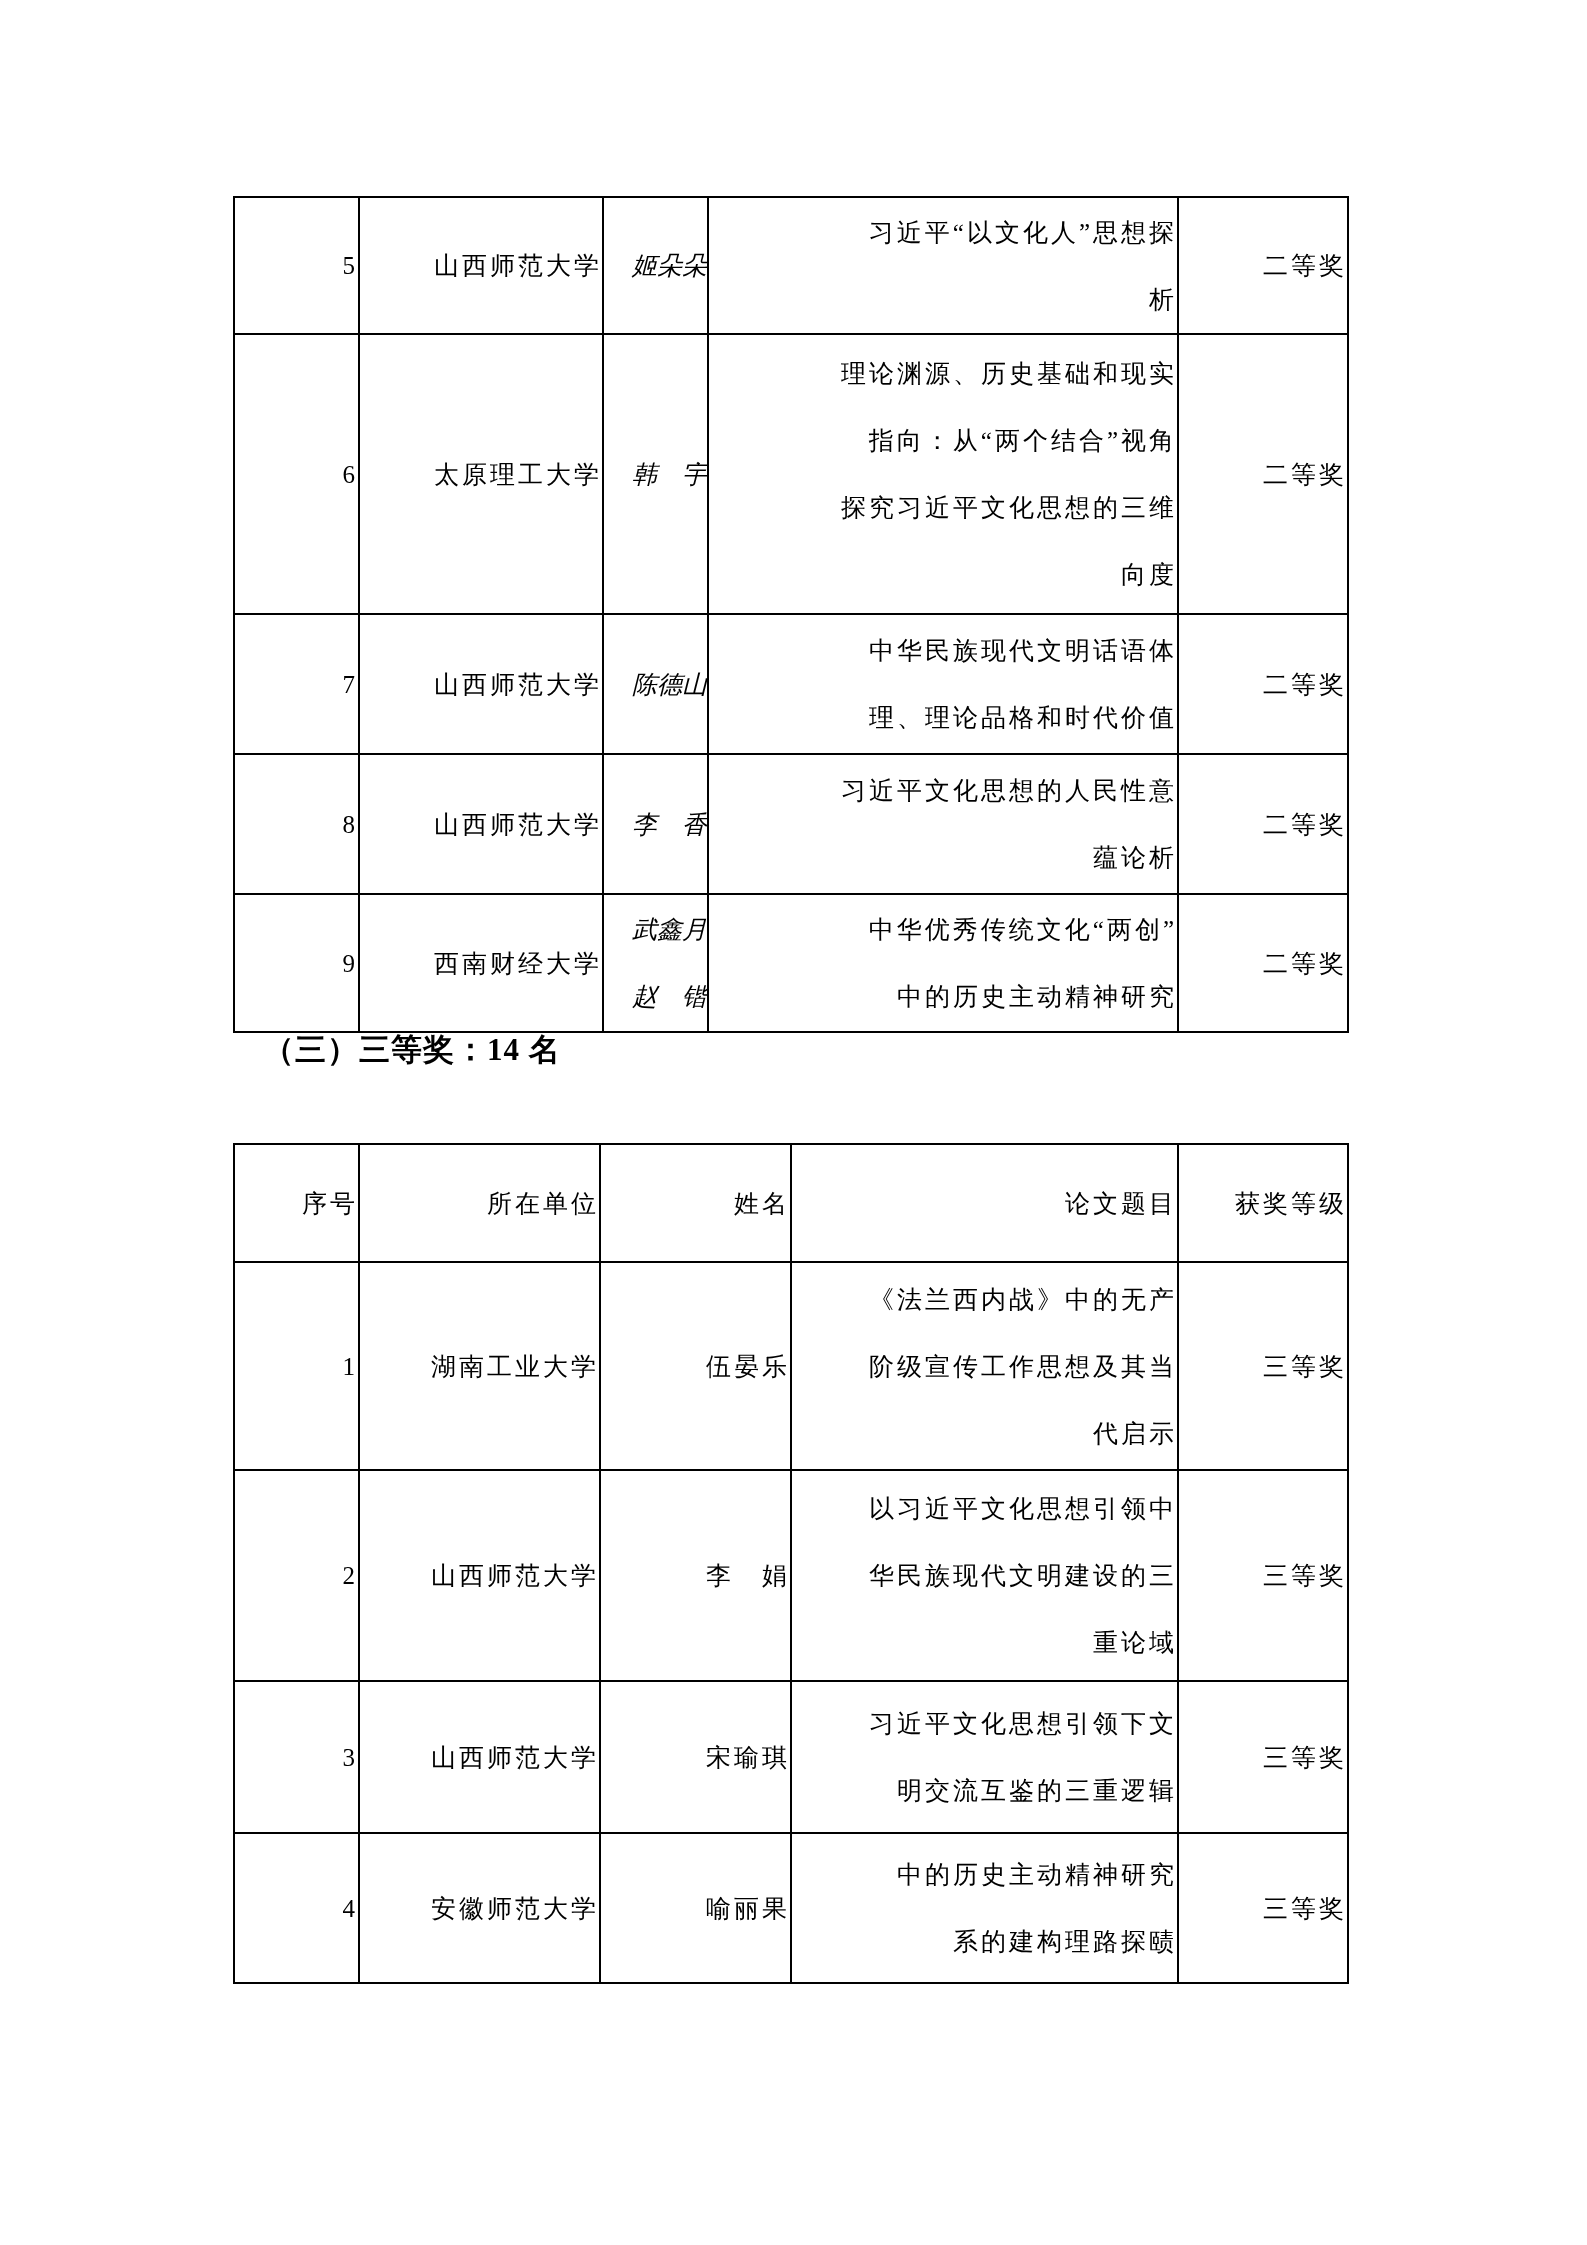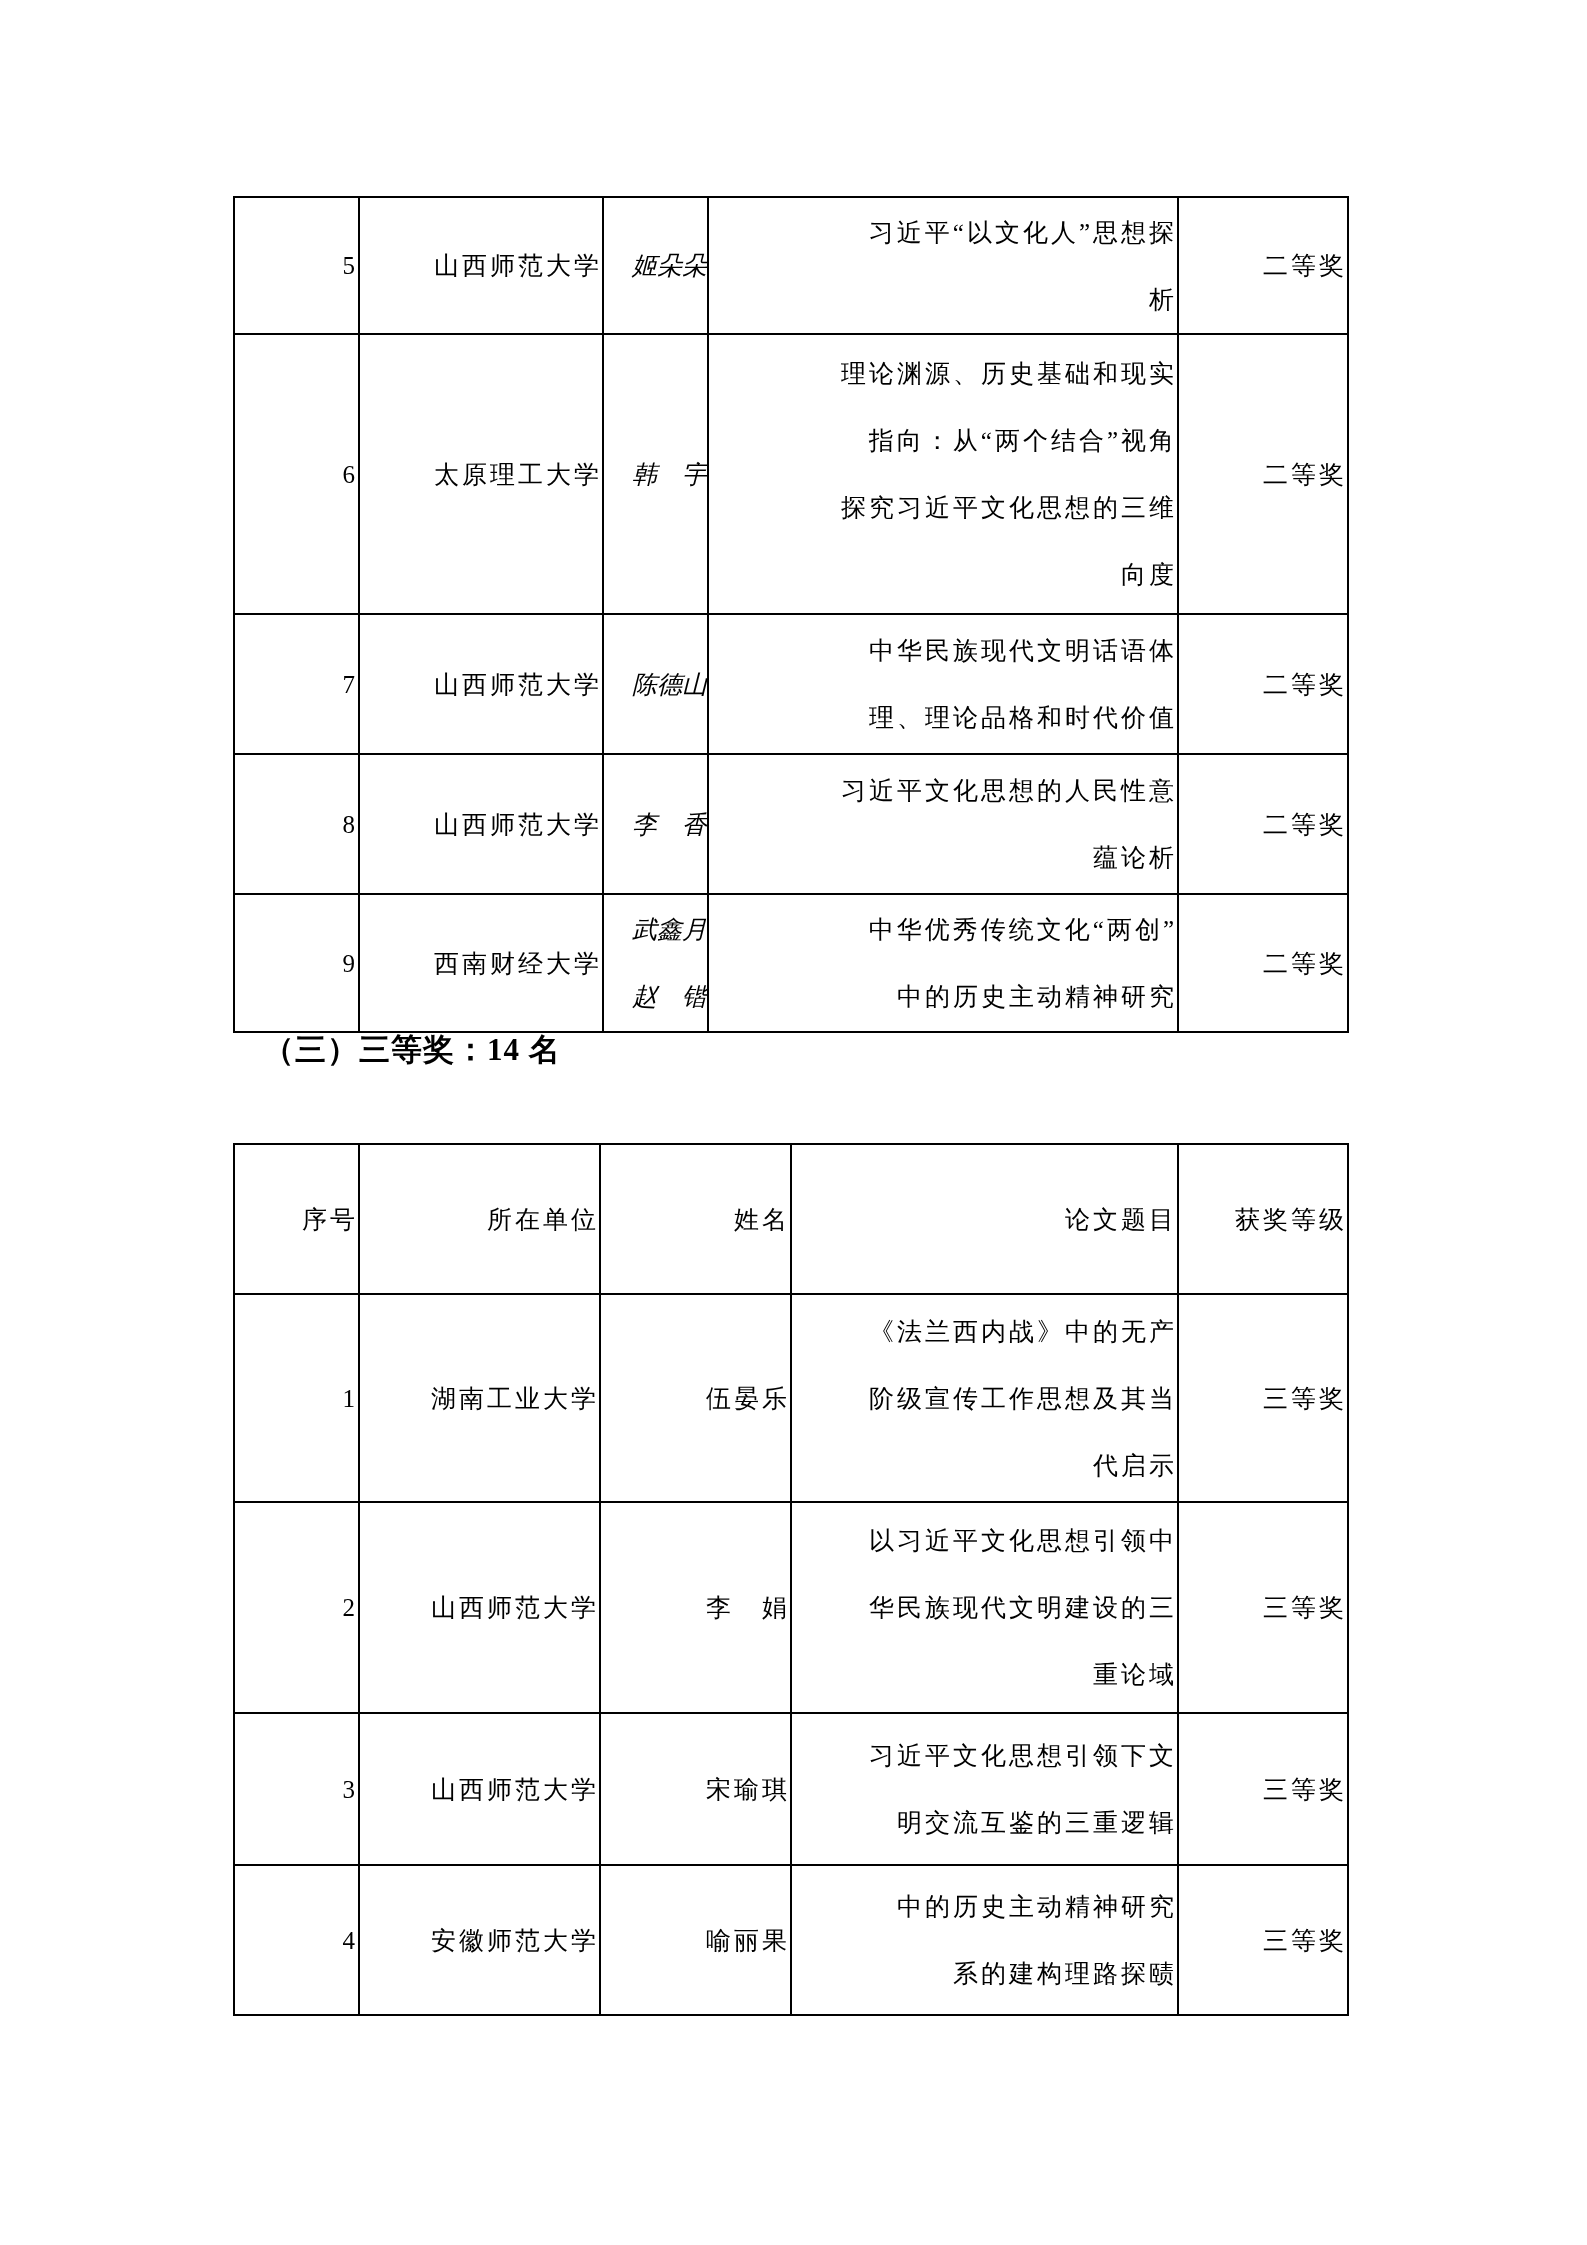--- a/index.html
+++ b/index.html
@@ -116,21 +116,21 @@
 
   <table class="doc-table" id="prize3-table">
     <colgroup>
       <col style="width:125px">
       <col style="width:241px">
       <col style="width:191px">
       <col style="width:387px">
       <col style="width:170px">
     </colgroup>
     <tbody>
-      <tr style="height:150px">
+      <tr style="height:118px">
         <th>序号</th>
         <th>所在单位</th>
         <th>姓名</th>
         <th>论文题目</th>
         <th>获奖等级</th>
       </tr>
       <tr style="height:208px">
         <td class="cell-no">1</td>
         <td class="cell-unit">湖南工业大学</td>
         <td class="cell-name">伍晏乐</td>

